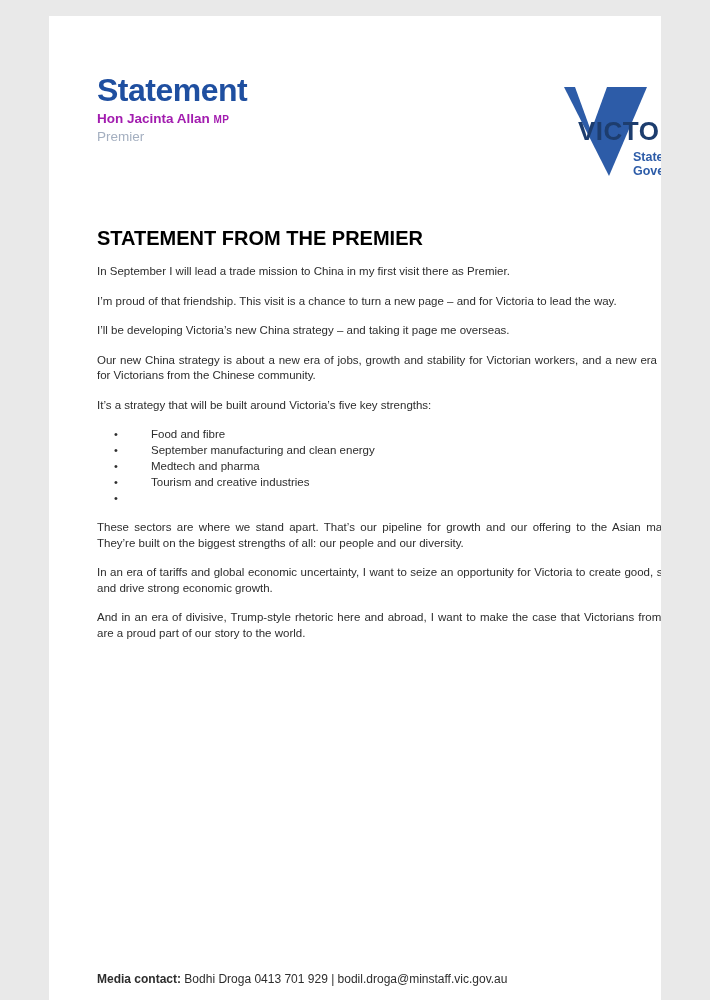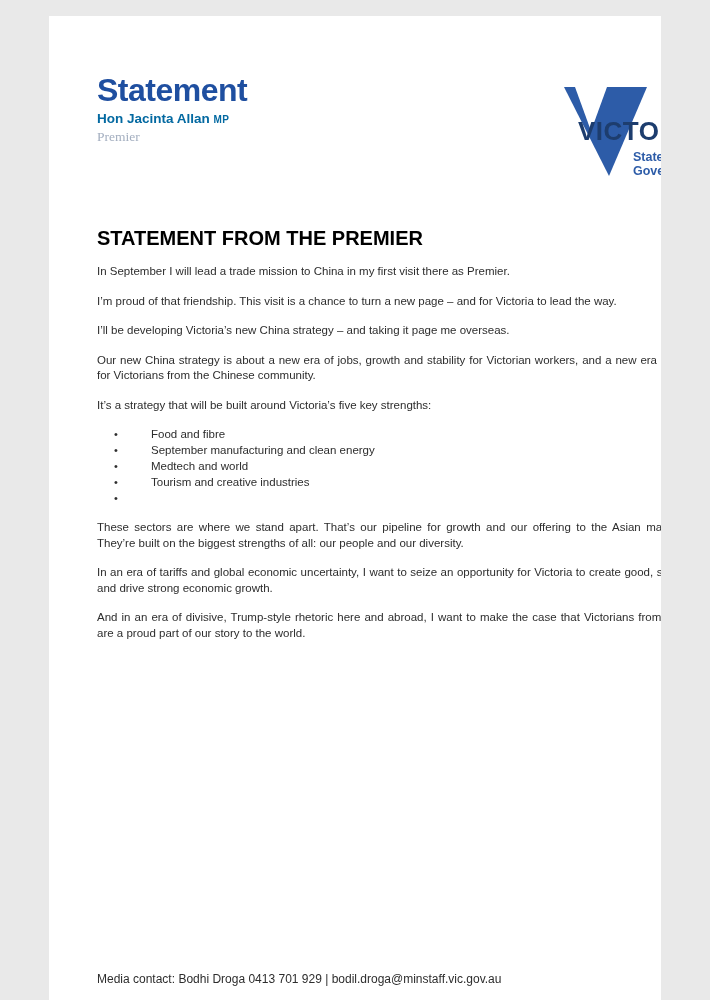--- a/index.html
+++ b/index.html
@@ -26,32 +26,31 @@
     line-height: 34px;
     font-weight: bold;
     letter-spacing: -0.5px;
     color: #1f4fa0;
   }
   .masthead-author {
     margin-top: 5px;
     font-size: 13.5px;
     line-height: 14px;
     font-weight: bold;
-    color: #0369a1;
+    color: #a21caf;
   }
   .masthead-author .mp-suffix {
     font-size: 10px;
     letter-spacing: 0.3px;
   }
   .masthead-role {
     margin-top: 3px;
     font-size: 13.5px;
     line-height: 14px;
     color: #a4afc0;
-    font-family: Liberation Serif, serif;
   }
 
   
   .logo {
     position: absolute;
     left: 514px;
     top: 68px;
     width: 152px;
     height: 96px;
   }
@@ -102,21 +101,21 @@
 
   
   .doc-footer {
     position: absolute;
     left: 48px;
     top: 956px;
     font-size: 12px;
     line-height: 15px;
     color: #2d2d2d;
   }
-  .doc-footer .footer-label { font-weight: normal; }
+  .doc-footer .footer-label { font-weight: bold; }
 </style>
 </head>
 <body>
 
 <div class="page">
 
   <div class="masthead">
     <div class="masthead-title">Statement</div>
     <div class="masthead-author">
       <span>Hon Jacinta Allan</span>
@@ -148,21 +147,21 @@
       <li>
         <span class="bullet-dot">•</span>
         <span>Food and fibre</span>
       </li>
       <li>
         <span class="bullet-dot">•</span>
         <span>September manufacturing and clean energy</span>
       </li>
       <li>
         <span class="bullet-dot">•</span>
-        <span>Medtech and world</span>
+        <span>Medtech and pharma</span>
       </li>
       <li>
         <span class="bullet-dot">•</span>
         <span>Tourism and creative industries</span>
       </li>
       <li>
         <span class="bullet-dot">•</span>
       </li>
     </ul>
 

